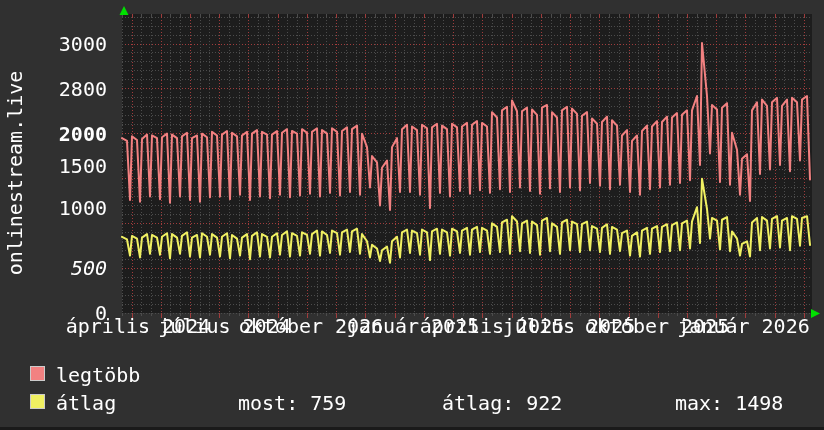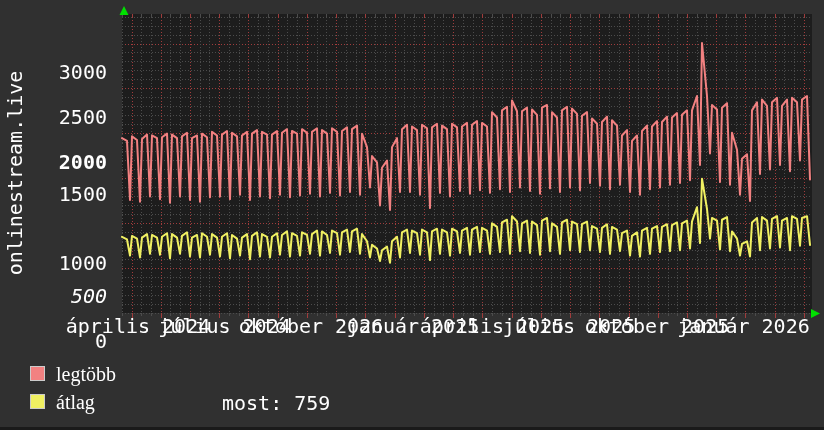--- a/index.html
+++ b/index.html
@@ -1,25 +1,25 @@
 <!DOCTYPE html>
 <html><head>
 <meta charset="utf-8">
 <style>
   html,body{margin:0;padding:0;background:#2f2f2f;}
   #stage{position:relative;width:824px;height:430px;background:#303030;overflow:hidden;
          font-family:"DejaVu Sans Mono","Liberation Mono",monospace;color:#ffffff;}
   .vtitle{position:absolute;left:-135px;top:161px;width:300px;height:24px;line-height:24px;
           text-align:center;font-size:20px;transform:rotate(-90deg);white-space:nowrap;}
   #chart-svg{position:absolute;left:0;top:0;}
-  .ylab{position:absolute;left:7px;width:100px;text-align:right;font-size:20px;line-height:22px;white-space:pre;margin-top:28px;}
+  .ylab{position:absolute;left:7px;width:100px;text-align:right;font-size:20px;line-height:22px;white-space:pre;}
   .xlab{position:absolute;top:315px;width:300px;text-align:center;font-size:20px;line-height:22px;white-space:pre;}
   .legend-row{position:absolute;left:30px;height:22px;}
   .swatch{position:absolute;width:13px;height:13px;border:1px solid #cccccc;display:inline-block;}
-  .ltext{position:absolute;left:26px;top:-3px;font-size:20px;white-space:pre;font-family:Liberation Serif, serif;}
+  .ltext{position:absolute;left:26px;top:-3px;font-size:20px;white-space:pre;}
   .stat{position:absolute;top:391px;font-size:20px;white-space:pre;}
   .bottom-strip{position:absolute;left:0;bottom:0;width:824px;height:3px;background:#1a1a1a;}
 </style>
 </head>
 <body>
 
 <div id="stage">
 
   <div class="vtitle">onlinestream.live</div>
 
@@ -274,24 +274,24 @@
       <line x1="804.4510000000015" y1="14" x2="804.4510000000015" y2="18" stroke="#a03c3c" shape-rendering="crispEdges"></line>
       <polyline points="122,138.15130000000002 127,140.84128 130,200.02084000000002 132,136.35798 137,139.94462000000001 140,201.81416000000002 142,139.04796000000002 147,134.56466 150,196.4342 152,135.46132 157,138.15130000000002 160,199.12418000000002 162,137.25464 167,133.668 170,202.71082 172,134.56466 177,138.15130000000002 180,196.4342 182,136.35798 187,132.77134 190,200.02084000000002 192,138.15130000000002 197,135.46132 200,201.81416000000002 202,133.668 207,137.25464 210,197.33086 212,131.87468 217,135.46132 220,196.4342 222,134.56466 227,130.97802000000001 230,199.12418000000002 232,132.77134 237,136.35798 240,194.64088 242,135.46132 247,131.87468 250,200.02084000000002 252,133.668 257,130.08136000000002 260,196.4342 262,131.87468 267,134.56466 270,198.22752 272,134.56466 277,130.97802000000001 280,194.64088 282,132.77134 287,129.18470000000002 290,197.33086 292,130.97802000000001 297,133.668 300,195.53754 302,129.18470000000002 307,132.77134 310,193.74422 312,131.87468 317,128.28804 320,196.4342 322,130.08136000000002 327,133.668 330,192.84756 332,128.28804 337,131.87468 340,195.53754 342,130.97802000000001 347,127.39138 350,191.9509 352,129.18470000000002 357,125.59806 360,194.64088 362,133.668 367,147.11790000000002 370,187.4676 372,156.08450000000002 377,162.36112 380,205.4008 382,167.74108 387,160.5678 390,209.8841 392,147.11790000000002 397,138.15130000000002 400,191.9509 402,129.18470000000002 407,124.7014 410,191.9509 412,126.49472 417,130.08136000000002 420,194.64088 422,124.7014 427,128.28804 430,208.09078 432,127.39138 437,123.80474000000001 440,192.84756 442,125.59806 447,129.18470000000002 450,196.4342 452,123.80474000000001 457,127.39138 460,191.05424 462,126.49472 467,122.90808000000001 470,193.74422 472,124.7014 477,121.11476000000002 480,190.15758 482,122.90808000000001 487,126.49472 490,192.84756 492,112.14816000000002 497,117.52812 500,189.26092 502,110.35484 507,106.76820000000001 510,191.9509 512,100.49158 517,111.25150000000002 520,187.4676 522,111.25150000000002 527,107.66486 530,191.05424 532,109.45818 537,114.83814000000001 540,193.74422 542,107.66486 547,104.97488000000001 550,188.36426 552,112.14816000000002 557,117.52812 560,191.9509 562,110.35484 567,106.76820000000001 570,187.4676 572,108.56152 577,113.94148000000001 580,190.15758 582,115.7348 587,112.14816000000002 590,182.98430000000002 592,118.42478 597,123.80474000000001 600,185.67428 602,122.01142000000002 607,116.63146 610,189.26092 612,120.21810000000002 617,125.59806 620,184.77762 622,135.46132 627,130.08136000000002 630,191.9509 632,140.84128 637,135.46132 640,194.64088 642,130.97802000000001 647,125.59806 650,189.26092 652,126.49472 657,121.11476000000002 660,187.4676 662,122.01142000000002 667,116.63146 670,184.77762 672,117.52812 677,113.04482000000002 680,182.98430000000002 682,114.83814000000001 687,110.35484 690,180.29432 692,110.35484 697,96.00828000000001 700,165.05110000000002 702,43.10534000000001 707,96.00828000000001 710,153.39452 712,104.97488000000001 717,109.45818 720,182.08764 722,107.66486 727,103.18156000000002 730,184.77762 732,132.77134 737,149.80788 740,194.64088 742,158.77448 747,154.29118 750,200.91750000000002 752,110.35484 757,102.28490000000002 760,174.01770000000002 762,99.59492 767,105.87154000000001 770,169.5344 772,102.28490000000002 777,97.80160000000001 780,165.05110000000002 782,105.87154000000001 787,99.59492 790,171.32772 792,97.80160000000001 797,102.28490000000002 800,160.5678 802,99.59492 807,96.00828000000001 810,179.39766" fill="none" stroke="#f28181" stroke-width="2" stroke-linejoin="round" stroke-linecap="round"></polyline>
       <polyline points="122,236.78390000000002 127,239.47388 130,255.61376 132,235.88724000000002 137,238.57722 140,257.40708 142,237.68056 147,234.09392 150,253.82044000000002 152,234.99058000000002 157,237.68056 160,254.71710000000002 162,236.78390000000002 167,233.19726 170,258.30374 172,234.09392 177,237.68056 180,253.82044000000002 182,235.88724000000002 187,232.3006 190,256.51042 192,237.68056 197,234.99058000000002 200,257.40708 202,233.19726 207,236.78390000000002 210,254.71710000000002 212,234.09392 217,237.68056 220,256.51042 222,236.78390000000002 227,233.19726 230,258.30374 232,234.99058000000002 237,238.57722 240,255.61376 242,237.68056 247,234.09392 250,259.2004 252,235.88724000000002 257,232.3006 260,256.51042 262,234.09392 267,236.78390000000002 270,257.40708 272,236.78390000000002 277,233.19726 280,254.71710000000002 282,234.99058000000002 287,231.40394 290,256.51042 292,233.19726 297,235.88724000000002 300,255.61376 302,232.3006 307,234.99058000000002 310,253.82044000000002 312,234.09392 317,230.50728 320,255.61376 322,231.40394 327,234.99058000000002 330,252.92378 332,230.50728 337,233.19726 340,254.71710000000002 342,232.3006 347,229.61061999999998 350,252.02712 352,231.40394 357,228.71396 360,253.82044000000002 362,234.09392 367,241.2672 370,257.40708 372,244.85384 377,248.44048 380,260.99372 382,250.2338 387,246.64715999999999 390,262.78704 392,241.2672 397,236.78390000000002 400,257.40708 402,232.3006 407,229.61061999999998 410,252.92378 412,230.50728 417,233.19726 420,254.71710000000002 422,229.61061999999998 427,232.3006 430,260.09706 432,231.40394 437,228.71396 440,253.82044000000002 442,229.61061999999998 447,232.3006 450,255.61376 452,228.71396 457,231.40394 460,252.92378 462,230.50728 467,227.8173 470,254.71710000000002 472,229.61061999999998 477,226.92064 480,252.02712 482,227.8173 487,230.50728 490,253.82044000000002 492,223.334 497,226.92064 500,252.02712 502,222.43734 507,219.74736000000001 510,253.82044000000002 512,216.16072 517,221.54068 520,251.13046 522,223.334 527,220.64402 530,252.92378 532,221.54068 537,225.12732 540,254.71710000000002 542,220.64402 547,217.95404000000002 550,251.13046 552,223.334 557,226.92064 560,253.82044000000002 562,222.43734 567,219.74736000000001 570,250.2338 572,221.54068 577,224.23066 580,252.02712 582,224.23066 587,221.54068 590,250.2338 592,226.02398 597,228.71396 600,252.02712 602,227.8173 607,224.23066 610,253.82044000000002 612,226.92064 617,229.61061999999998 620,251.13046 622,233.19726 627,230.50728 630,255.61376 632,235.88724000000002 637,232.3006 640,256.51042 642,230.50728 647,227.8173 650,253.82044000000002 652,228.71396 657,226.02398 660,252.02712 662,226.92064 667,224.23066 670,251.13046 672,225.12732 677,222.43734 680,250.2338 682,223.334 687,220.64402 690,248.44048 692,221.54068 697,207.19412 700,243.06052 702,178.680332 707,208.98744 710,238.57722 712,217.95404000000002 717,220.64402 720,249.33714 722,219.74736000000001 727,217.05738000000002 730,251.13046 732,231.40394 737,238.57722 740,255.61376 742,243.95718 747,241.2672 750,256.51042 752,222.43734 757,217.95404000000002 760,250.2338 762,217.05738000000002 767,220.64402 770,248.44048 772,218.85070000000002 777,216.16072 780,247.54381999999998 782,220.64402 787,217.95404000000002 790,250.2338 792,216.16072 797,218.85070000000002 800,245.7505 802,217.95404000000002 807,216.16072 810,244.943506" fill="none" stroke="#f0f062" stroke-width="2" stroke-linejoin="round" stroke-linecap="round"></polyline>
       <polygon points="124,6 119.5,15 128.5,15" fill="#00e000"></polygon>
       <polygon points="820,313.5 811,309 811,318" fill="#00e000"></polygon>
     </svg>
 
   <div id="ylabels">
       <div class="ylab" style="top: 302px;">0</div>
       <div class="ylab" style="top: 257.167px; font-style: italic;">500</div>
-      <div class="ylab" style="top: 224px;">1000</div>
+      <div class="ylab" style="top: 197px;">1000</div>
       <div class="ylab" style="top: 155px;">1500</div>
       <div class="ylab" style="top: 122.668px; font-weight: bold;">2000</div>
-      <div class="ylab" style="top: 77.835px;">2500</div>
+      <div class="ylab" style="top: 77.835px;">2800</div>
       <div class="ylab" style="top: 33.002px;">3000</div>
     </div>
   <div id="xlabels">
       <div class="xlab" style="left: -12px;">április 2024</div>
       <div class="xlab" style="left: 74.5px;">július 2024</div>
       <div class="xlab" style="left: 161px;">október 2026</div>
       <div class="xlab" style="left: 263px;">január 2025</div>
       <div class="xlab" style="left: 342px;">április 2025</div>
       <div class="xlab" style="left: 419px;">július 2025</div>
       <div class="xlab" style="left: 507px; text-align: center;">október 2025</div>
@@ -300,16 +300,18 @@
 
   <div class="legend-row" style="top:366px">
     <span class="swatch" style="background: rgb(242, 129, 129);"></span>
     <span class="ltext">legtöbb</span>
   </div>
   <div class="legend-row" style="top:394px">
     <span class="swatch" style="background: rgb(240, 240, 98);"></span>
     <span class="ltext">átlag</span>
   </div>
 
-  <div class="stat" style="left:222px">most: 759</div>
+  <div class="stat" style="left:238px">most: 759</div>
+  <div class="stat" style="left:442px">átlag: 922</div>
+  <div class="stat" style="left:675px">max: 1498</div>
 
   <div class="bottom-strip"></div>
 </div>
 
 </body></html>

